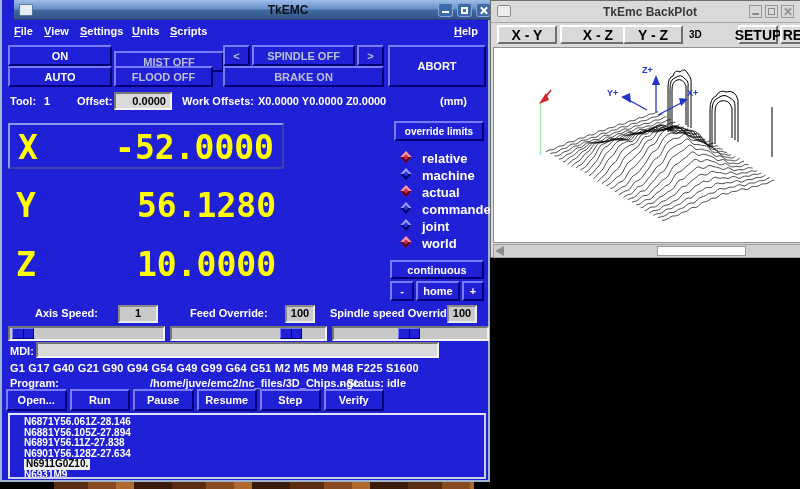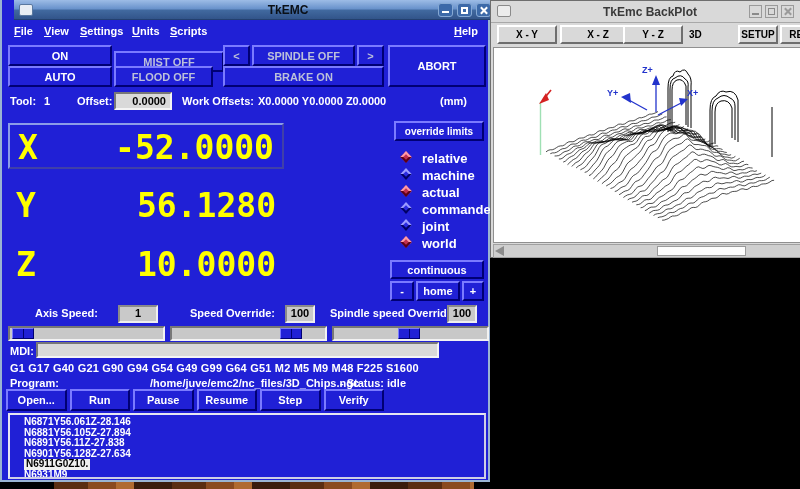--- a/index.html
+++ b/index.html
@@ -83,21 +83,21 @@
   .bp-icon { position:absolute; left:6px; top:4px; width:14px; height:12px; background:#ececec;
              border:1px solid #8a8a8a; border-radius:2px; }
   .bp-wbtn { position:absolute; top:4px; width:13px; height:13px; border:1px solid #9a9a9a; background:#d9d9d9; }
   .bp-wbtn i { position:absolute; display:block; }
   .bp-wbtn.minb i { left:2px; right:2px; bottom:2px; height:2px; background:#8a8a8a; }
   .bp-wbtn.maxb i { left:2px; top:2px; width:7px; height:7px; border:1px solid #8a8a8a; }
   .bp-wbtn.closeb i.a, .bp-wbtn.closeb i.b { left:5px; top:1px; width:2px; height:9px; background:#9a9a9a; }
   .bp-wbtn.closeb i.a { transform:rotate(45deg); } .bp-wbtn.closeb i.b { transform:rotate(-45deg); }
 
   .bp-toolbar { position:absolute; left:0; top:22px; right:0; height:24px; background:#d9d9d9; }
-  .bp-btn { position:absolute; top:2px; height:19px; background:#d9d9d9; color:#000; font-size:10px;
+  .bp-btn { position:absolute; top:2px; height:19px; background:#d9d9d9; color:#000; font-size:14px;
             font-weight:bold; border:2px solid; border-color:#fff #6e6e6e #6e6e6e #fff;
             display:flex; align-items:center; justify-content:center; }
   .bp-view { position:absolute; top:6px; color:#000; font-size:10px; font-weight:bold; }
 
   .bp-canvas { position:absolute; left:2px; top:46px; width:316px; height:196px; background:#fff;
                border:1px solid #909090; }
   .bp-scroll { position:absolute; left:2px; top:243px; width:316px; height:14px; background:#cfcfcf;
                border:1px solid #a0a0a0; }
   .bp-scroll .arrow { position:absolute; left:1px; top:1px; width:0; height:0;
                       border:5px solid transparent; border-left:none; border-right:9px solid #8c8c8c; }
@@ -196,21 +196,21 @@
       <span class="radio-lab">world</span>
     </div>
 
     <div class="btn" style="left:388px;top:260px;width:94px;height:19px">continuous</div>
     <div class="btn" style="left:388px;top:281px;width:24px;height:20px">-</div>
     <div class="btn" style="left:414px;top:281px;width:44px;height:20px">home</div>
     <div class="btn" style="left:460px;top:281px;width:22px;height:20px">+</div>
 
     <span class="lbl" style="left:33px;top:307px">Axis Speed:</span>
     <div class="valbox" style="left:116px;top:305px;width:40px;height:18px">1</div>
-    <span class="lbl" style="left:188px;top:307px">Speed Override:</span>
+    <span class="lbl" style="left:188px;top:307px">Feed Override:</span>
     <div class="valbox" style="left:283px;top:305px;width:30px;height:18px">100</div>
     <span class="lbl" style="left:328px;top:307px">Spindle speed Override:</span>
     <div class="valbox" style="left:445px;top:305px;width:30px;height:18px">100</div>
 
     <div class="slider" style="left:6px;width:157px">
         <div class="thumb" style="left:2px"></div>
       </div>
     <div class="slider" style="left:168px;width:157px">
         <div class="thumb" style="left:108px"></div>
       </div>

